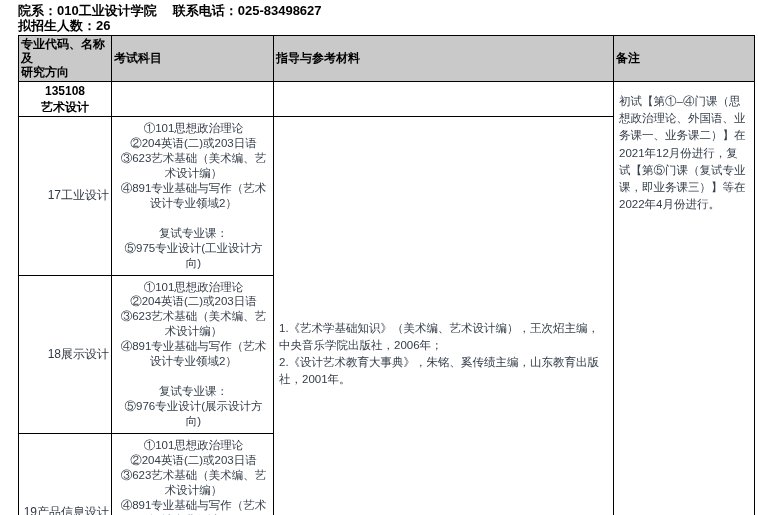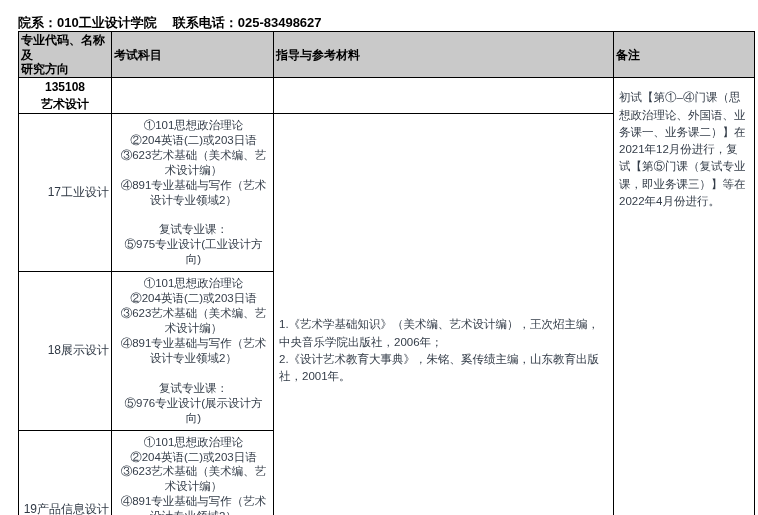--- a/index.html
+++ b/index.html
@@ -1,21 +1,21 @@
 <!DOCTYPE html>
 <html><head>
 <meta charset="utf-8">
 <style>
   html,body{margin:0;padding:0;}
   body{
     width:758px;height:515px;background:#ffffff;
     font-family:"Liberation Sans", sans-serif;color:#000;
   }
   .page{position:relative;width:758px;height:515px;overflow:hidden;}
-  .topinfo{padding:4px 0 1px 18px;font-weight:bold;font-size:13px;line-height:1.1;margin-top:12px;}
+  .topinfo{padding:4px 0 1px 18px;font-weight:bold;font-size:13px;line-height:1.1;}
   .topinfo .row1 .phone{margin-left:16px;}
   .topinfo .row2{margin-top:1px;}
   table.main{
     border-collapse:collapse;table-layout:fixed;
     margin-left:18px;width:736px;
   }
   th,td{border:1px solid #000;overflow:hidden;box-sizing:border-box;}
   th{
     background:#c9c9c9;font-size:12px;font-weight:bold;text-align:left;
     padding:1px 2px;line-height:1.2;white-space:pre-line;
@@ -42,20 +42,21 @@
   }
   td.empty-cell{background:#fff;}
 </style>
 </head>
 <body>
 
 <div class="page">
 
   <div class="topinfo">
     <div class="row1"><span>院系：010工业设计学院</span><span class="phone">联系电话：025-83498627</span></div>
+    <div class="row2"><span>拟招生人数：26</span></div>
   </div>
 
   <table class="main">
     <colgroup>
       <col style="width:93px">
       <col style="width:162px">
       <col style="width:340px">
       <col style="width:141px">
     </colgroup>
 

